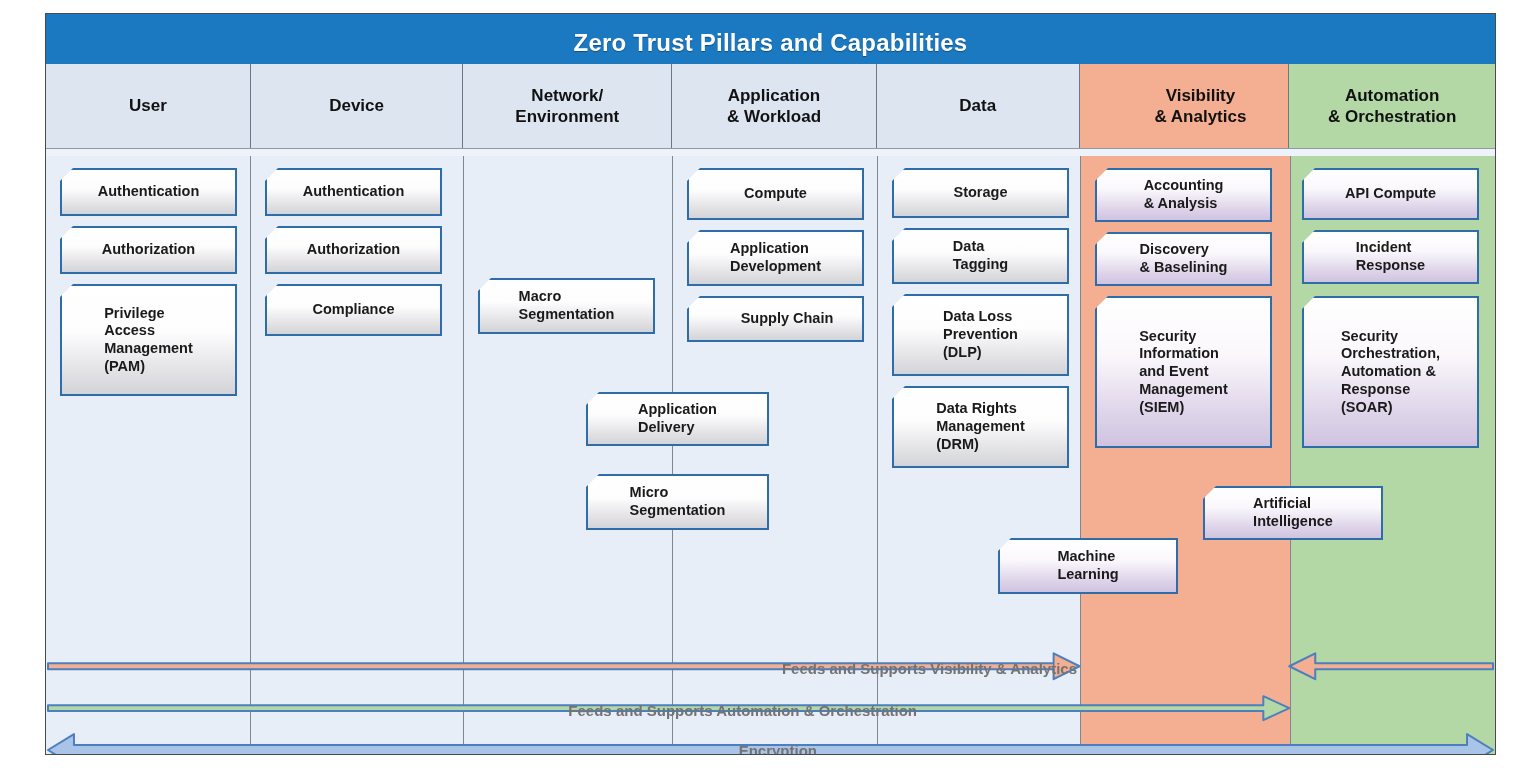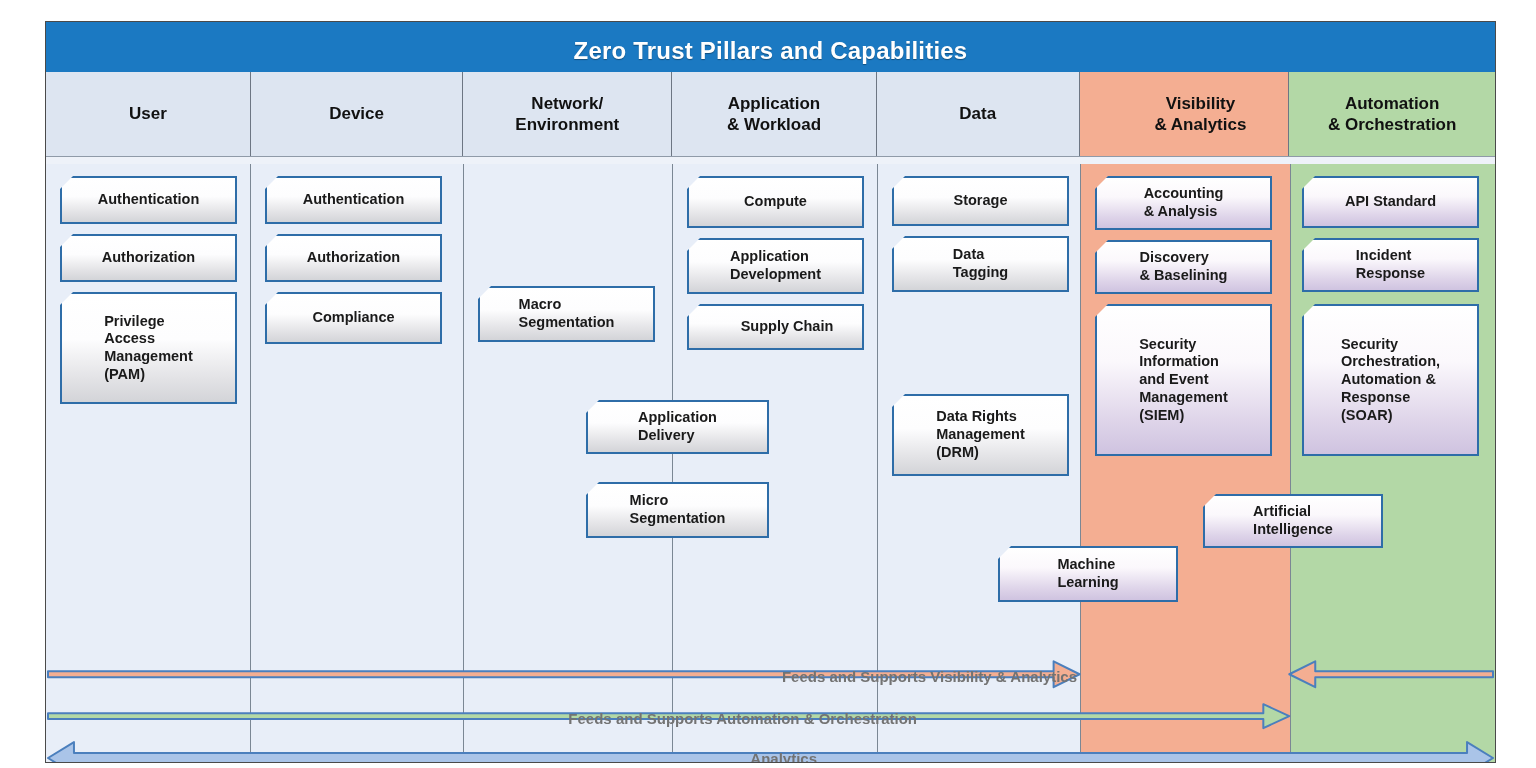--- a/index.html
+++ b/index.html
@@ -1,19 +1,19 @@
 <!DOCTYPE html>
 <html><head>
 <meta charset="utf-8">
 <style>
   html,body{margin:0;padding:0;background:#ffffff;}
   body{width:1536px;height:768px;overflow:hidden;
        font-family:"Liberation Sans","DejaVu Sans",sans-serif;}
 
-  #stage{position:relative;width:1536px;height:592px;background:#fff;margin-top:8px;}
+  #stage{position:relative;width:1536px;height:592px;background:#fff;}
 
   
   #frame{position:absolute;left:45px;top:13px;width:1451px;height:742px;
          border:1px solid #4a4a4a;box-sizing:border-box;overflow:hidden;
          background:#eef2f9;}
 
   
   #titlebar{position:absolute;left:0;top:0;width:100%;height:58px;
             background:#1b79c2;border-bottom:2px solid #0d4d80;
             display:flex;align-items:center;justify-content:center;}
@@ -90,25 +90,26 @@
         <div class="cap" style="left: 14px; top: 128px; width: 177px; height: 112px;">Privilege<br>Access<br>Management<br>(PAM)</div>
         <div class="cap" style="left: 219px; top: 12px; width: 177px; height: 48px;">Authentication</div>
         <div class="cap" style="left: 219px; top: 70px; width: 177px; height: 48px;">Authorization</div>
         <div class="cap" style="left: 219px; top: 128px; width: 177px; height: 52px;">Compliance</div>
         <div class="cap" style="left: 432px; top: 122px; width: 177px; height: 56px;">Macro<br>Segmentation</div>
         <div class="cap" style="left: 641px; top: 12px; width: 177px; height: 52px;">Compute</div>
         <div class="cap" style="left: 641px; top: 74px; width: 177px; height: 56px;">Application<br>Development</div>
         <div class="cap" style="left: 641px; top: 140px; width: 177px; height: 46px; padding-left: 27px;">Supply Chain</div>
         <div class="cap" style="left: 846px; top: 12px; width: 177px; height: 50px;">Storage</div>
         <div class="cap" style="left: 846px; top: 72px; width: 177px; height: 56px;">Data<br>Tagging</div>
+        <div class="cap" style="left: 846px; top: 138px; width: 177px; height: 82px;">Data Loss<br>Prevention<br>(DLP)</div>
         <div class="cap" style="left: 846px; top: 230px; width: 177px; height: 82px;">Data Rights<br>Management<br>(DRM)</div>
         <div class="cap violet" style="left: 1049px; top: 76px; width: 177px; height: 54px;">Discovery<br>&amp; Baselining</div>
         <div class="cap violet" style="left: 1049px; top: 12px; width: 177px; height: 54px;">Accounting<br>&amp; Analysis</div>
         <div class="cap violet" style="left: 1049px; top: 140px; width: 177px; height: 152px;">Security<br>Information<br>and Event<br>Management<br>(SIEM)</div>
-        <div class="cap violet" style="left: 1256px; top: 12px; width: 177px; height: 52px;">API Standard</div>
+        <div class="cap violet" style="left: 1256px; top: 12px; width: 177px; height: 52px;">API Compute</div>
         <div class="cap violet" style="left: 1256px; top: 74px; width: 177px; height: 54px;">Incident<br>Response</div>
         <div class="cap violet" style="left: 1256px; top: 140px; width: 177px; height: 152px;">Security<br>Orchestration,<br>Automation &amp;<br>Response<br>(SOAR)</div>
         <div class="cap" style="left: 540px; top: 236px; width: 183px; height: 54px;">Application<br>Delivery</div>
         <div class="cap" style="left: 540px; top: 318px; width: 183px; height: 56px;">Micro<br>Segmentation</div>
         <div class="cap violet" style="left: 952px; top: 382px; width: 180px; height: 56px;">Machine<br>Learning</div>
         <div class="cap violet" style="left: 1157px; top: 330px; width: 180px; height: 54px;">Artificial<br>Intelligence</div>
       </div>
 
     <svg id="arrows" viewBox="0 0 1451 742" preserveAspectRatio="none">
         <g>
@@ -118,15 +119,15 @@
         <g>
           <polygon points="2,693 1219,693 1219,684 1245,696 1219,708 1219,699 2,699" fill="#b3d8a6" stroke="#4b7fbd" stroke-width="2" stroke-linejoin="round"></polygon>
         </g>
         <g>
           <polygon points="2,738 28,722 28,733 1423,733 1423,722 1449,738 1423,754 1423,743 28,743 28,754" fill="#aac4e8" stroke="#4b7fbd" stroke-width="2" stroke-linejoin="round"></polygon>
         </g>
       </svg>
 
   <div class="arrowlabel" style="right: 418px; top: 646px;">Feeds and Supports Visibility &amp; Analytics</div>
       <div class="arrowlabel" style="right: 578px; top: 688px;">Feeds and Supports Automation &amp; Orchestration</div>
-      <div class="arrowlabel" style="right: 678px; top: 728px;">Analytics</div>
+      <div class="arrowlabel" style="right: 678px; top: 728px;">Encryption</div>
     </div>
 </div>
 
 </body></html>

